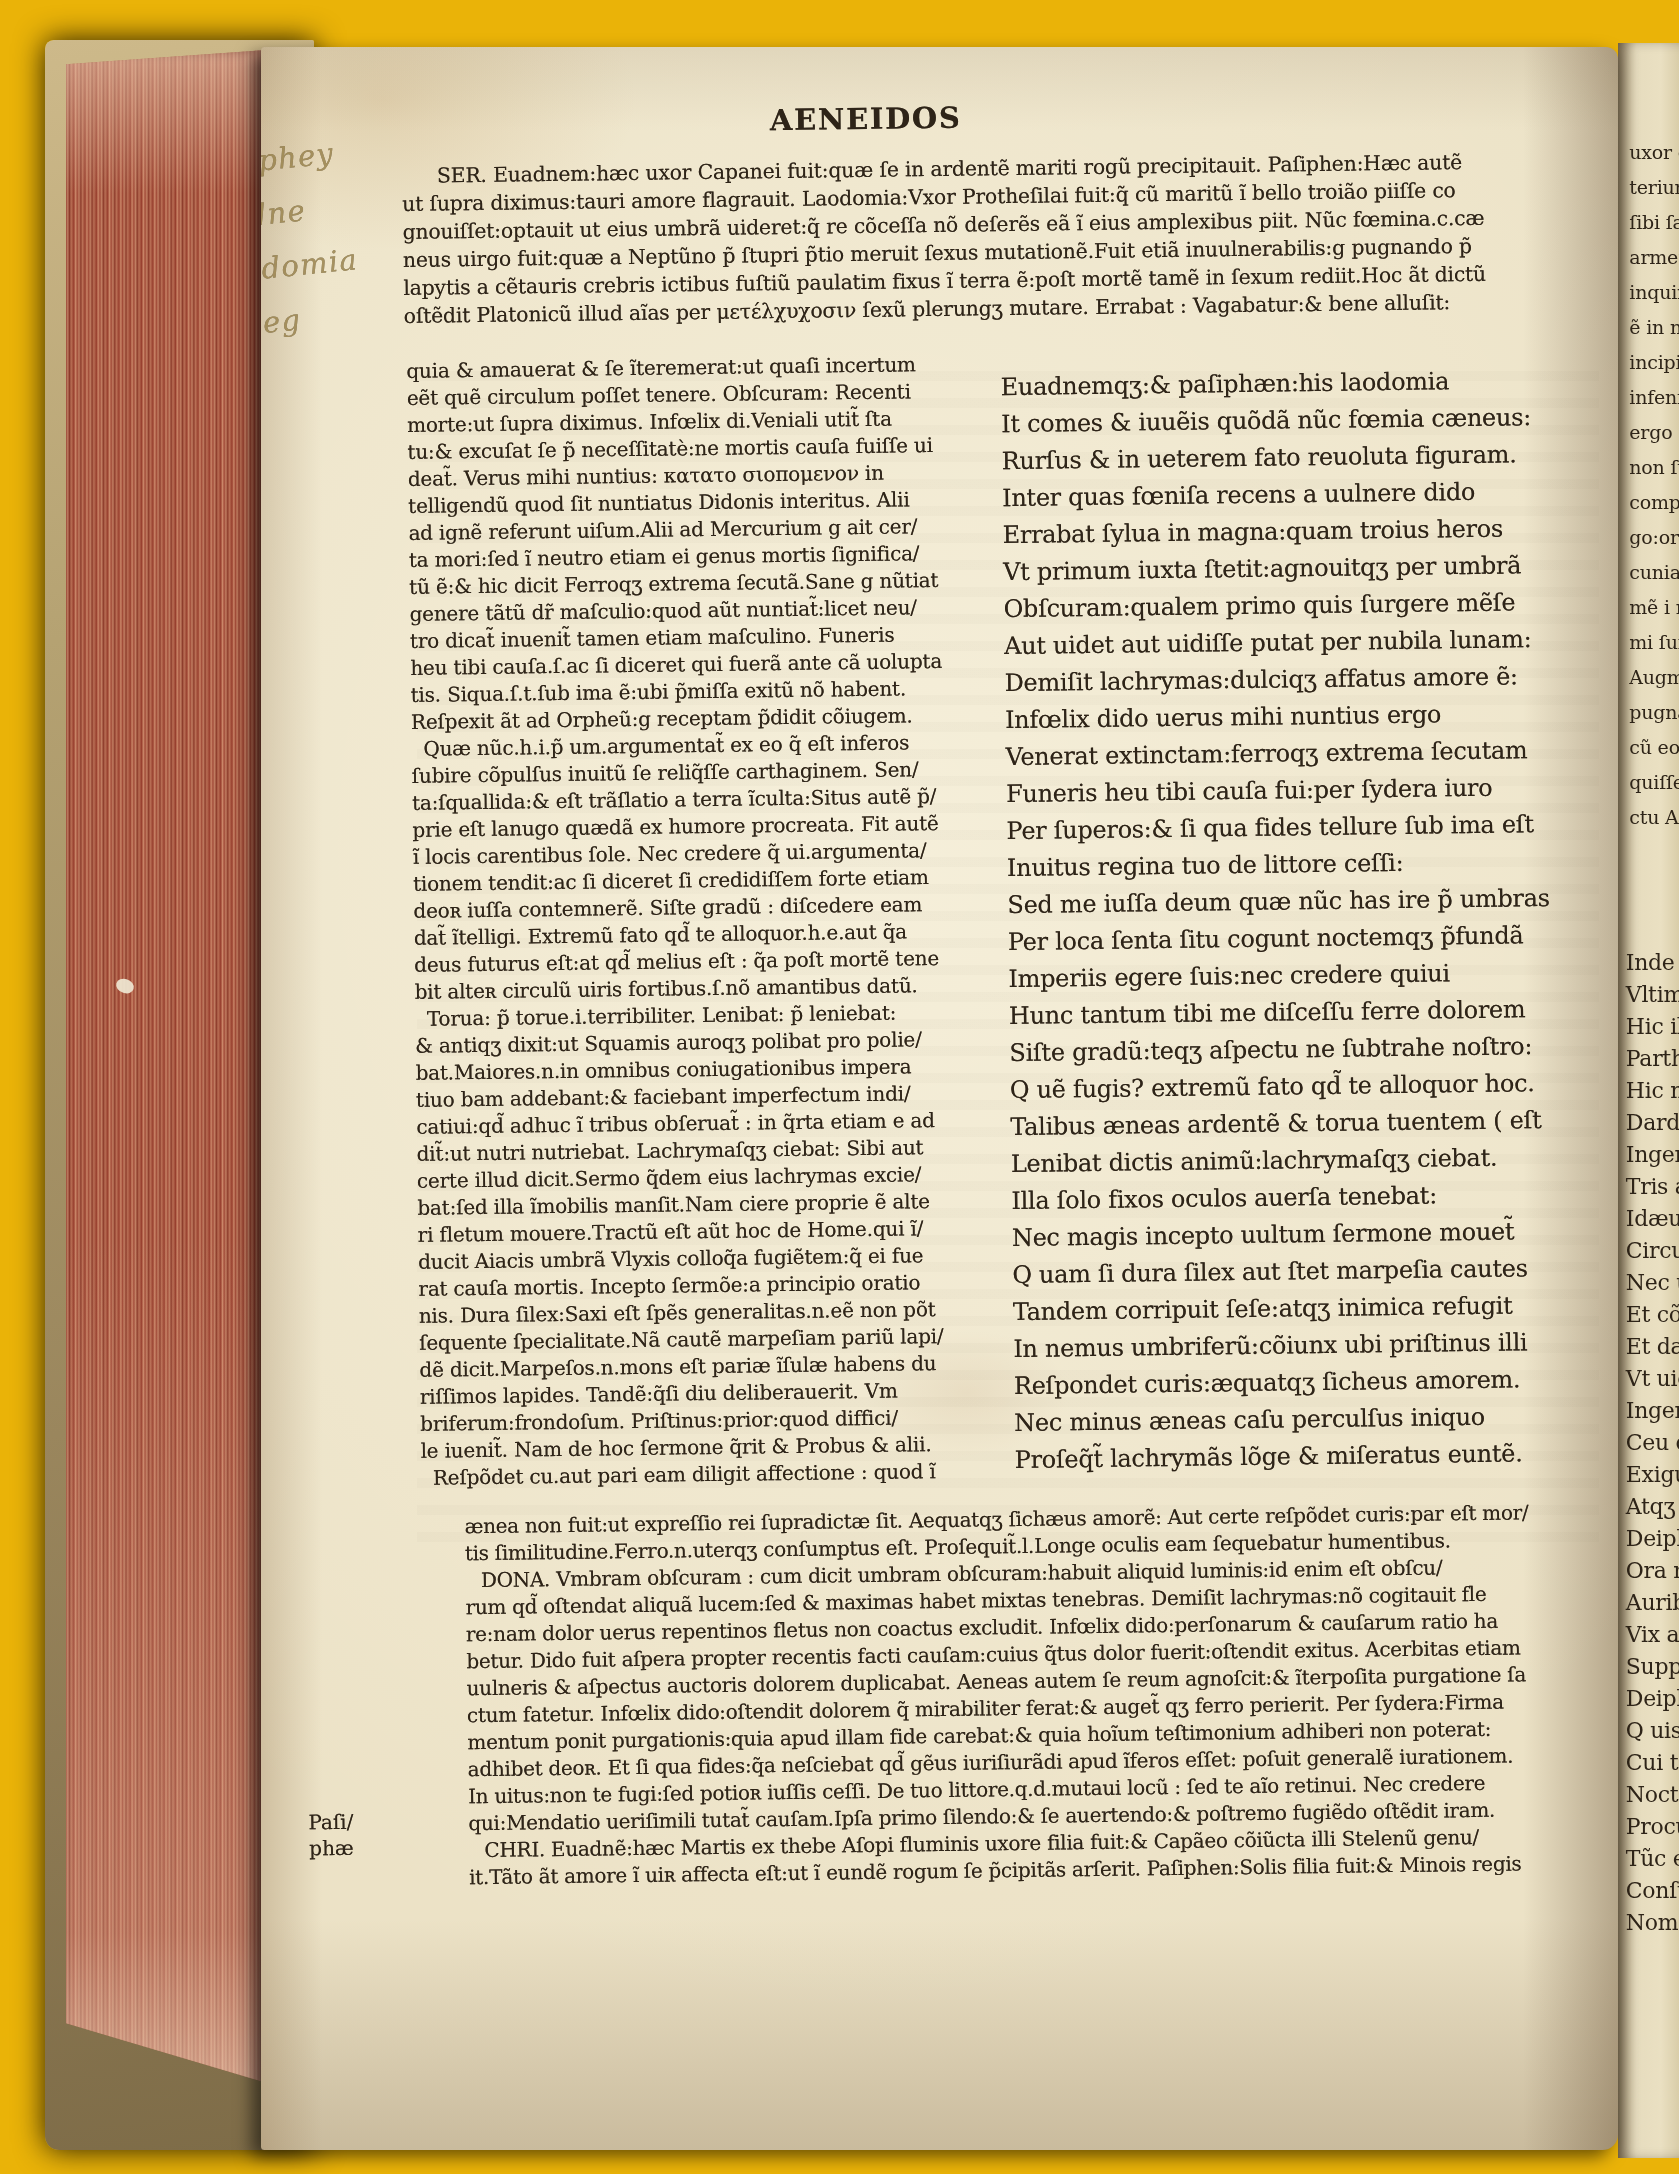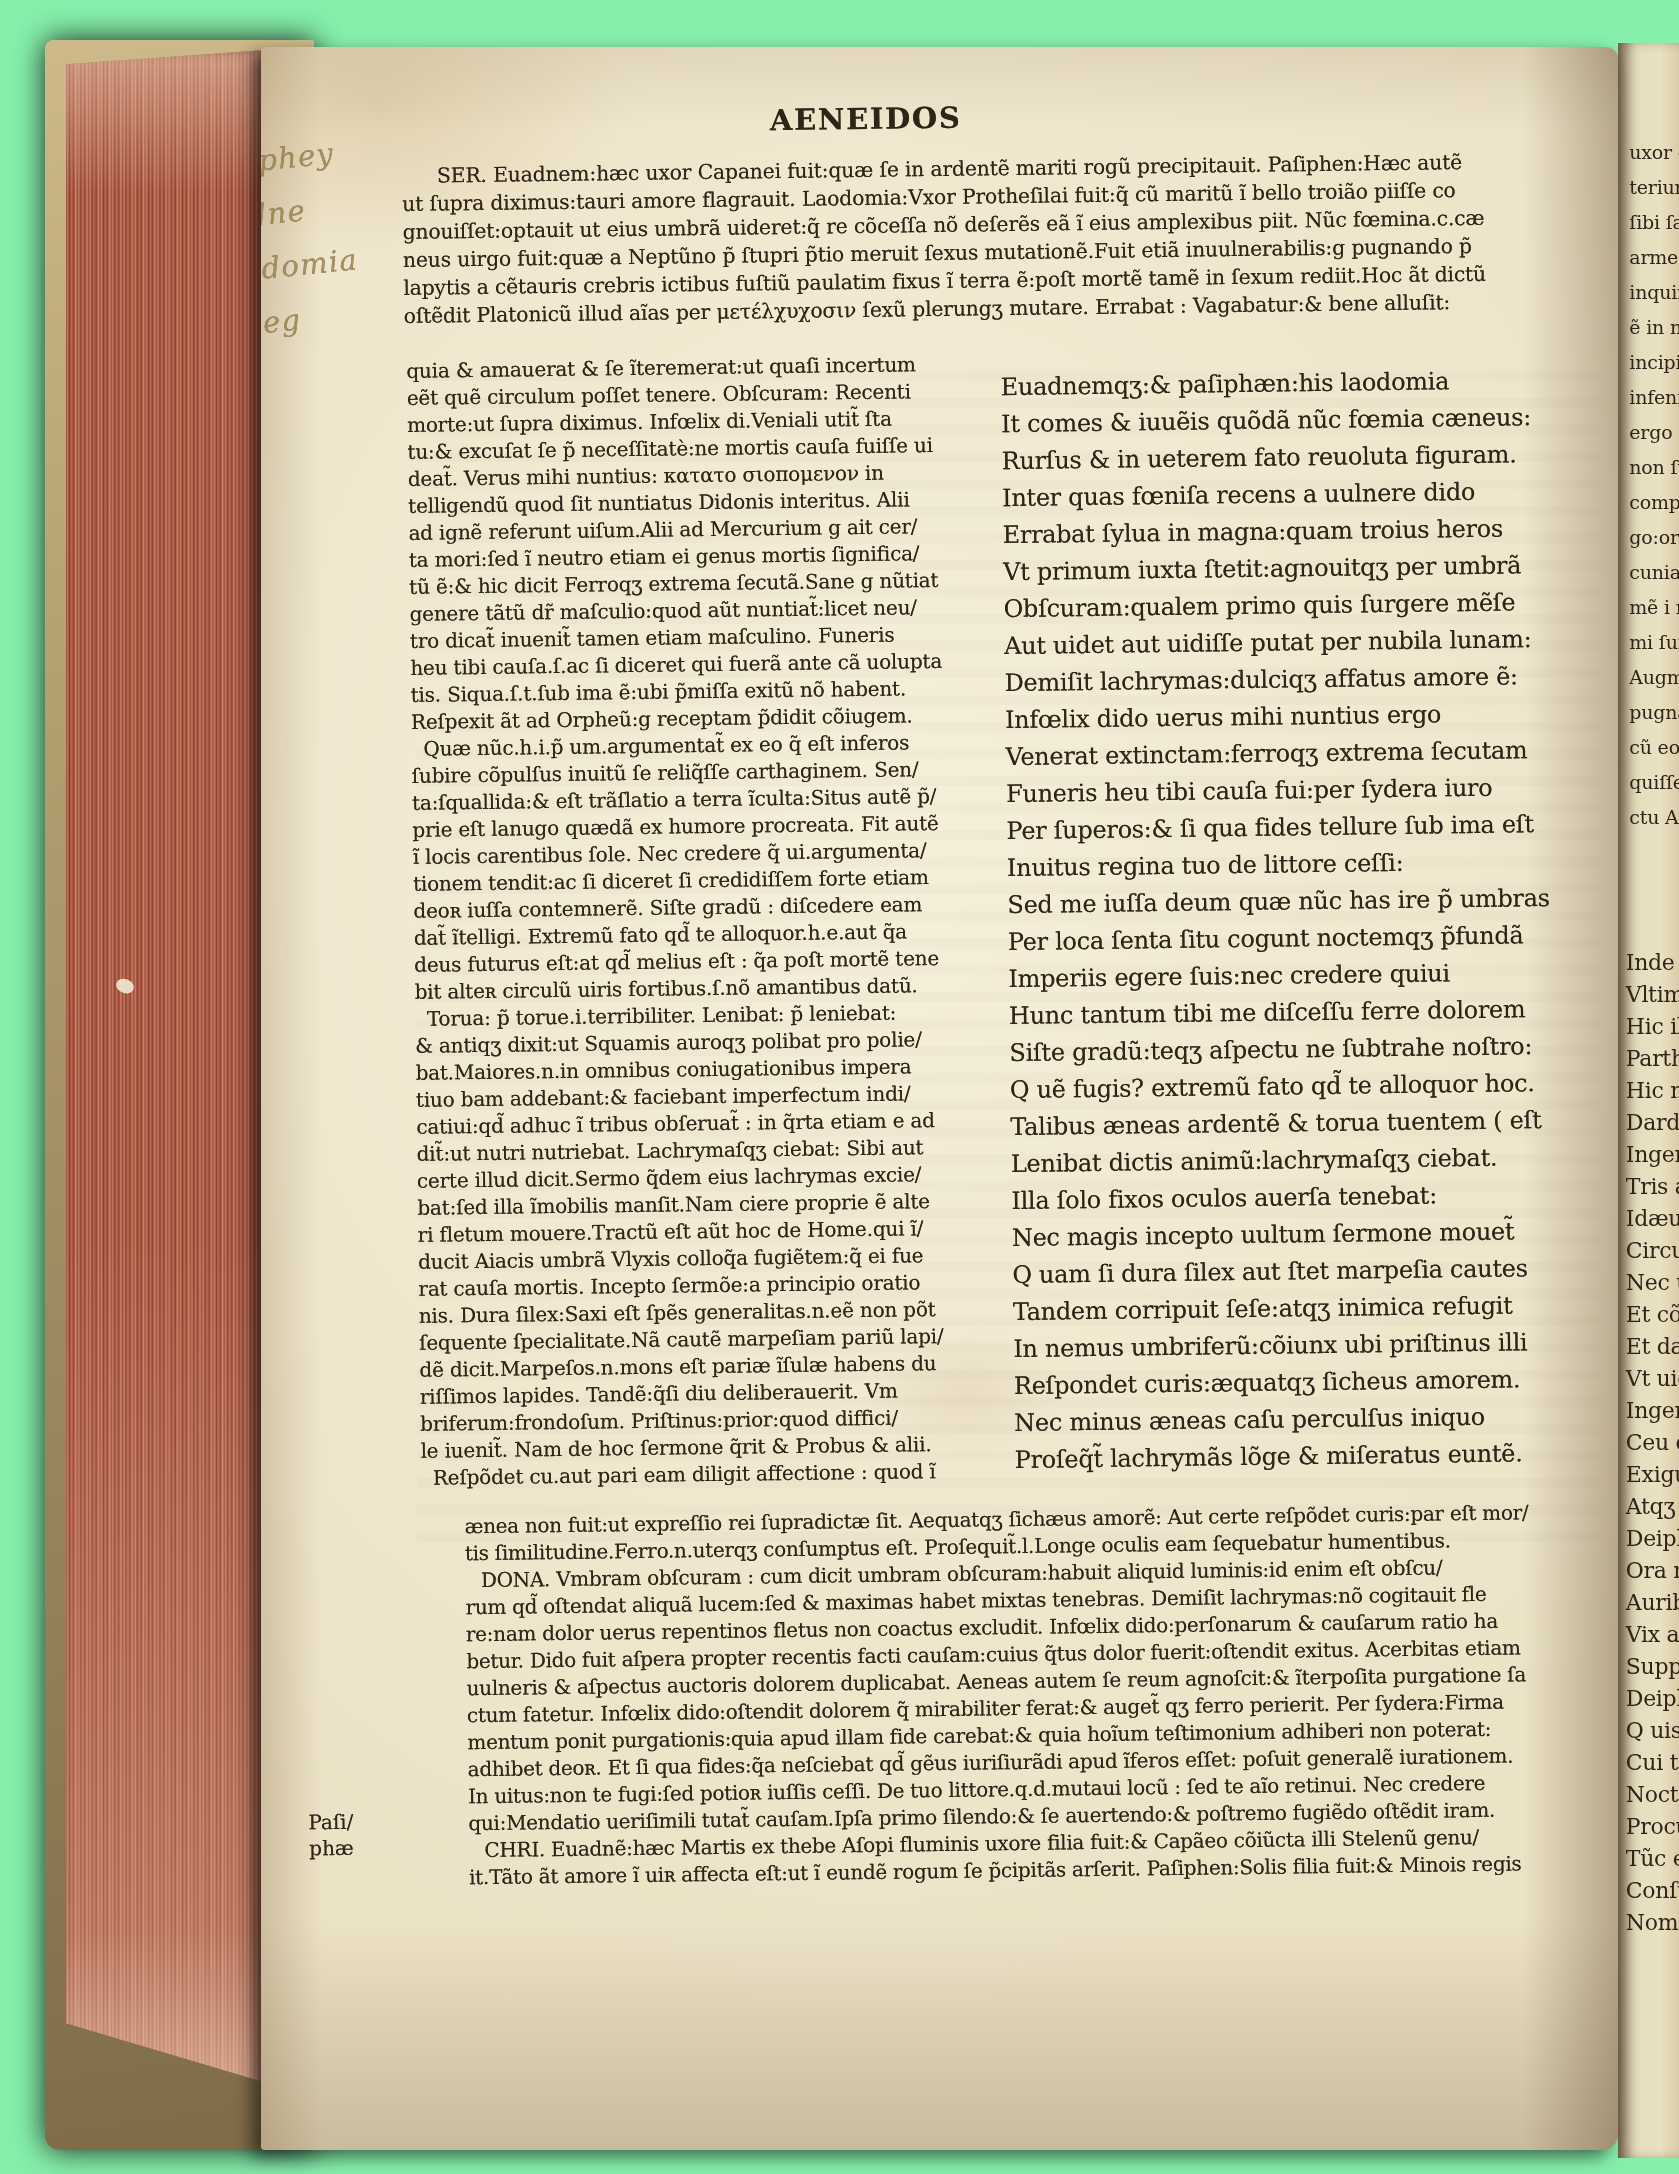--- a/index.html
+++ b/index.html
@@ -1,16 +1,16 @@
 <!DOCTYPE html>
 <html style="font-size:14px"><head>
 <meta charset="utf-8">
 <style>
   html,body{margin:0;padding:0;background:#000;}
-  .stage{position:relative;width:1679px;height:2174px;background:#86efac;overflow:hidden;
+  .stage{position:relative;width:1679px;height:2174px;background:#eab308;overflow:hidden;
          font-family:"DejaVu Serif",serif;}
   
   .cover{position:absolute;left:45px;top:40px;width:269px;height:2110px;z-index:1;
          background:linear-gradient(172deg,#cdb98a 0%,#b5a272 28%,#9a865d 65%,#7e6c48 100%);
          border-radius:8.7px 1.7px 1.7px 14px;box-shadow:0 0 29.5px rgba(0,0,0,.85);}
   .fore-edge{position:absolute;left:66px;top:50px;width:200px;height:2047px;z-index:2;
          background:
            linear-gradient(180deg, rgba(238,206,180,.55) 0%, rgba(238,206,180,0) 7%,
              rgba(0,0,0,0) 58%, rgba(230,188,162,.3) 92%, rgba(236,207,182,.65) 100%),
            repeating-linear-gradient(90deg,#a24c39 0px,#c17e62 1.7px,#8e3d2c 3.5px,#b96f55 5.2px,

